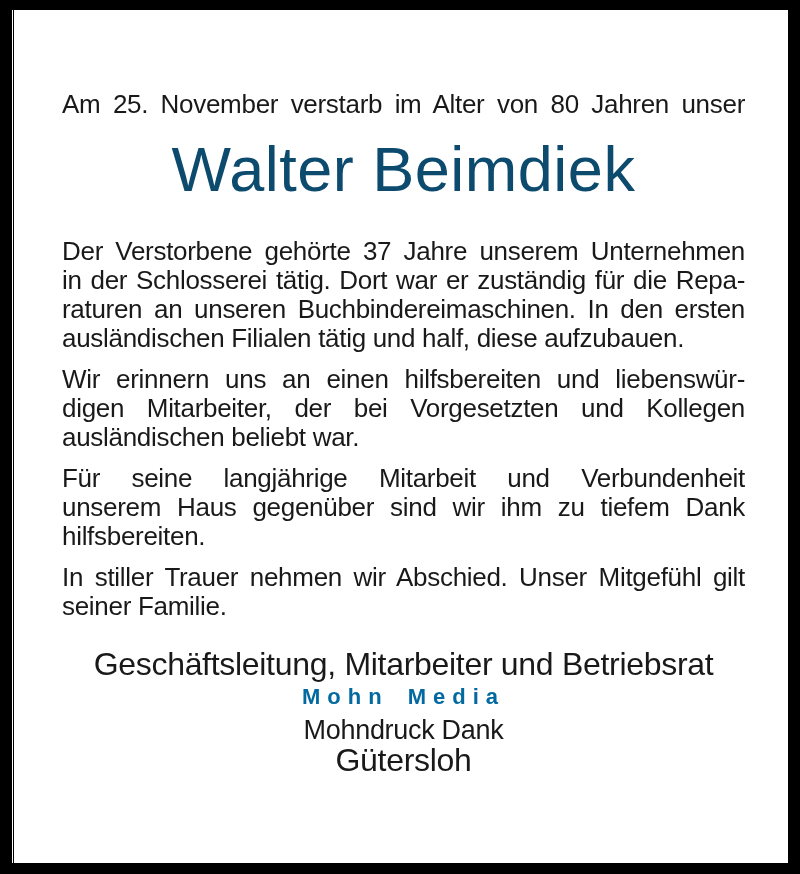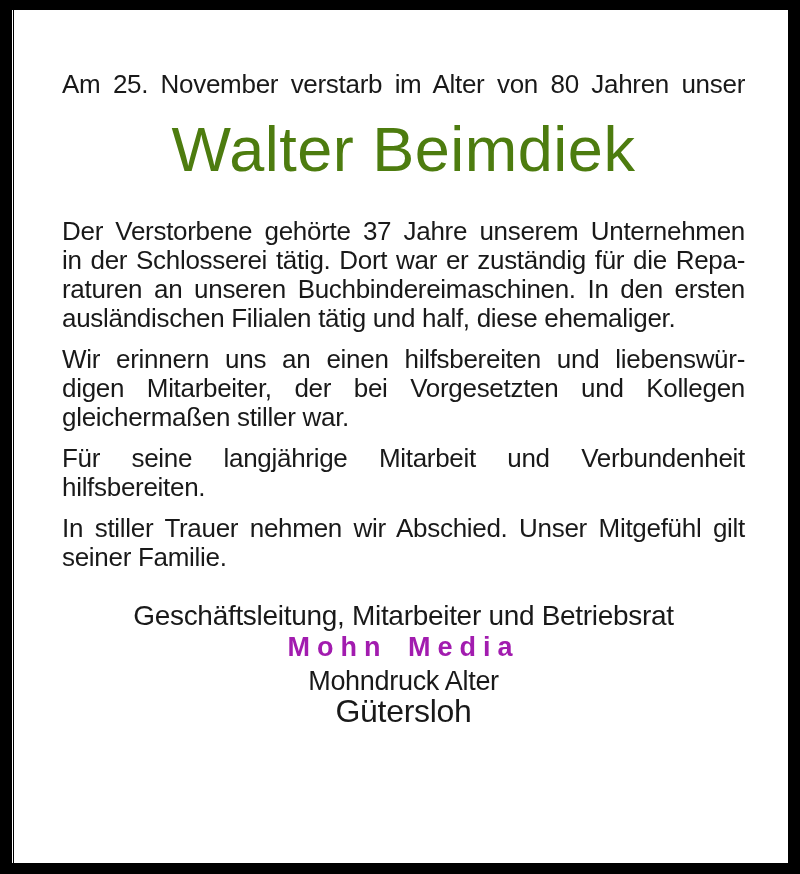--- a/index.html
+++ b/index.html
@@ -32,54 +32,55 @@
     width: 1px;
     background: #000000;
   }
   .content {
     position: relative;
     padding: 60px 43px 0 50px;
     color: #191919;
     font-size: 26px;
     line-height: 29px;
     letter-spacing: -0.3px;
+    margin-top: 20px;
   }
   .line { min-height: 29px; }
   
   .just {
     text-align: justify;
     text-align-last: justify;
   }
   .intro { margin: 0; }
   .name {
     font-size: 63px;
     line-height: 70px;
     font-weight: 400;
     letter-spacing: 0.5px;
     text-align: center;
     margin: 15px 0 33px 0;
-    color: #4d7c0f;
+    color: #0c4a6e;
     white-space: nowrap;
   }
   .para { margin: 0 0 12px 0; }
   .signature {
     margin-top: 29px;
     text-align: center;
   }
   .sig-signers {
-    font-size: 28px;
+    font-size: 32px;
     line-height: 29px;
   }
   .sig-company {
-    font-size: 27px;
+    font-size: 22px;
     line-height: 35px;
     font-weight: 700;
     letter-spacing: 7px;
     word-spacing: 6px;
-    color: #a21caf;
+    color: #0369a1;
   }
   .sig-subsidiary {
     font-size: 27px;
     line-height: 32px;
   }
   .sig-city {
     font-size: 32px;
     line-height: 29px;
   }
 </style>
@@ -94,40 +95,41 @@
     <div class="intro">
       <div class="line just">Am 25. November verstarb im Alter von 80 Jahren unser</div>
     </div>
 
     <h1 class="name">Walter Beimdiek</h1>
 
     <div class="para">
       <div class="line just">Der Verstorbene gehörte 37 Jahre unserem Unternehmen</div>
       <div class="line just">in der Schlosserei tätig. Dort war er zuständig für die Repa-</div>
       <div class="line just">raturen an unseren Buchbindereimaschinen. In den ersten</div>
-      <div class="line">ausländischen Filialen tätig und half, diese ehemaliger.</div>
+      <div class="line">ausländischen Filialen tätig und half, diese aufzubauen.</div>
     </div>
 
     <div class="para">
       <div class="line just">Wir erinnern uns an einen hilfsbereiten und liebenswür-</div>
       <div class="line just">digen Mitarbeiter, der bei Vorgesetzten und Kollegen</div>
-      <div class="line">gleichermaßen stiller war.</div>
+      <div class="line">ausländischen beliebt war.</div>
     </div>
 
     <div class="para">
       <div class="line just">Für seine langjährige Mitarbeit und Verbundenheit</div>
+      <div class="line just">unserem Haus gegenüber sind wir ihm zu tiefem Dank</div>
       <div class="line">hilfsbereiten.</div>
     </div>
 
     <div class="para">
       <div class="line just">In stiller Trauer nehmen wir Abschied. Unser Mitgefühl gilt</div>
       <div class="line">seiner Familie.</div>
     </div>
 
     <div class="signature">
       <div class="sig-signers">Geschäftsleitung, Mitarbeiter und Betriebsrat</div>
       <div class="sig-company">Mohn Media</div>
-      <div class="sig-subsidiary">Mohndruck Alter</div>
+      <div class="sig-subsidiary">Mohndruck Dank</div>
       <div class="sig-city">Gütersloh</div>
     </div>
 
   </div>
 </div>
 
 </body></html>

